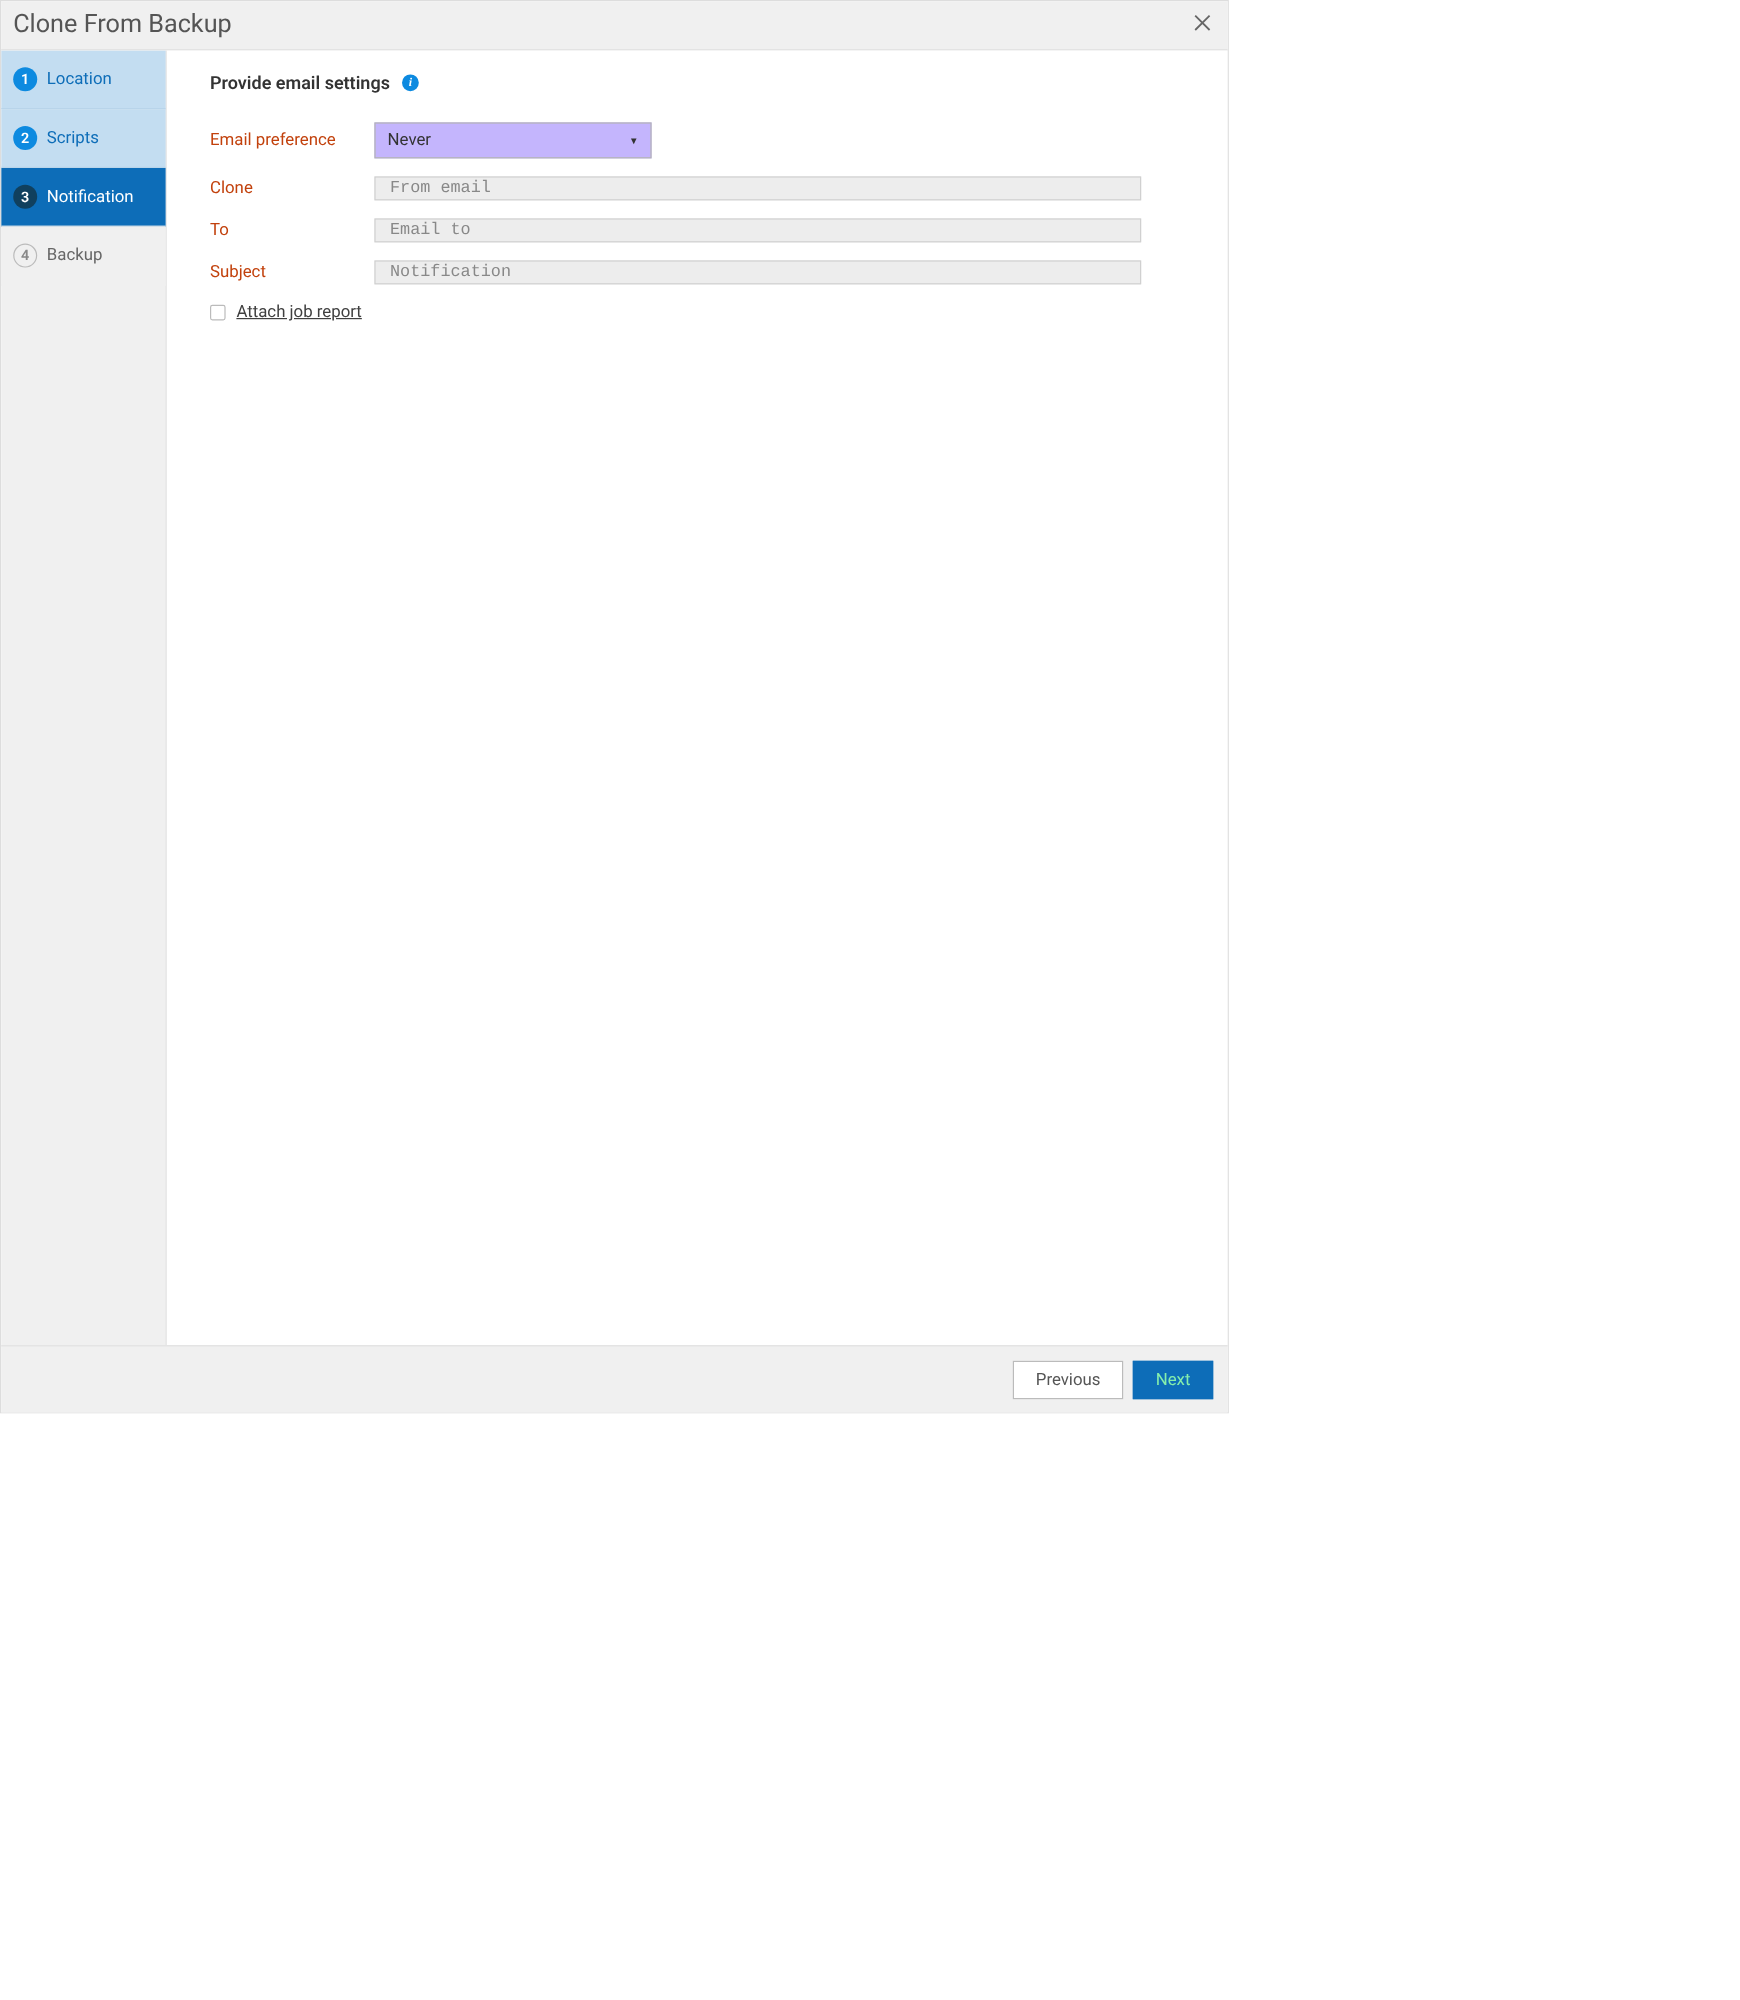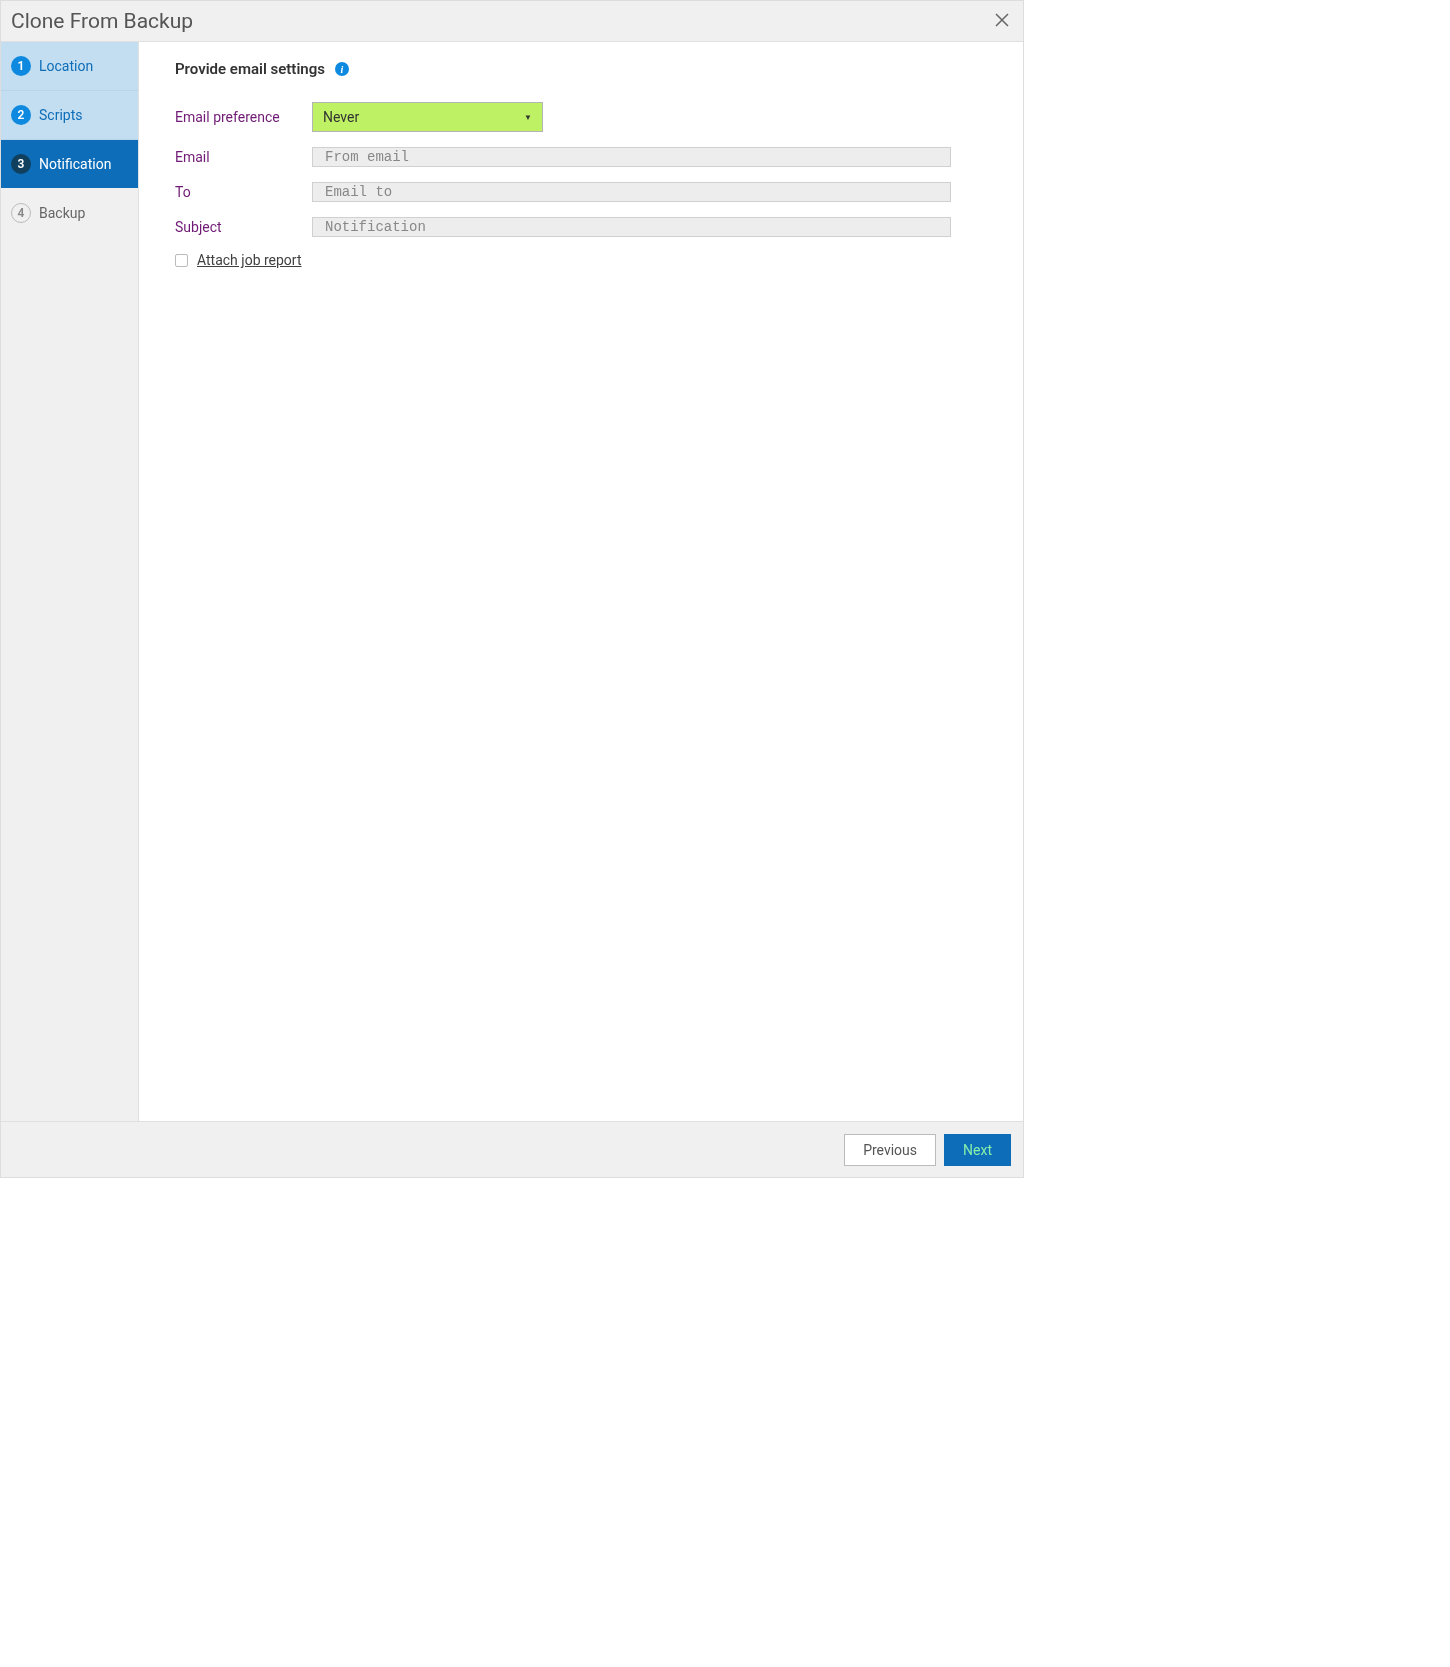--- a/index.html
+++ b/index.html
@@ -138,33 +138,33 @@
       font-family: Georgia, serif;
       font-style: italic;
     }
     .form-row {
       display: flex;
       align-items: center;
       margin-bottom: 15px;
     }
     .form-label {
       width: 137px;
-      color: #701a75;
+      color: #c2410c;
       font-size: 14px;
     }
     .select-wrap {
       width: 231px;
       height: 30px;
       border: 1px solid #b4b4b4;
       display: flex;
       align-items: center;
       justify-content: space-between;
       padding: 0 10px;
       cursor: pointer;
-      background: #bef264;
+      background: #c4b5fd;
       gap: 32px;
     }
     .select-value {
       color: #333;
     }
     .select-caret {
       font-size: 8px;
       color: #333;
     }
     .text-input {
@@ -273,21 +273,21 @@
 
       <div class="form-row">
         <span class="form-label">Email preference</span>
         <div class="select-wrap">
           <span class="select-value">Never</span>
           <span class="select-caret">▼</span>
         </div>
       </div>
 
       <div class="form-row">
-        <span class="form-label">Email</span>
+        <span class="form-label">Clone</span>
         <input class="text-input" type="text" disabled="" placeholder="From email" style="">
       </div>
 
       <div class="form-row">
         <span class="form-label">To</span>
         <input class="text-input" type="text" disabled="" placeholder="Email to" style="">
       </div>
 
       <div class="form-row">
         <span class="form-label">Subject</span>

